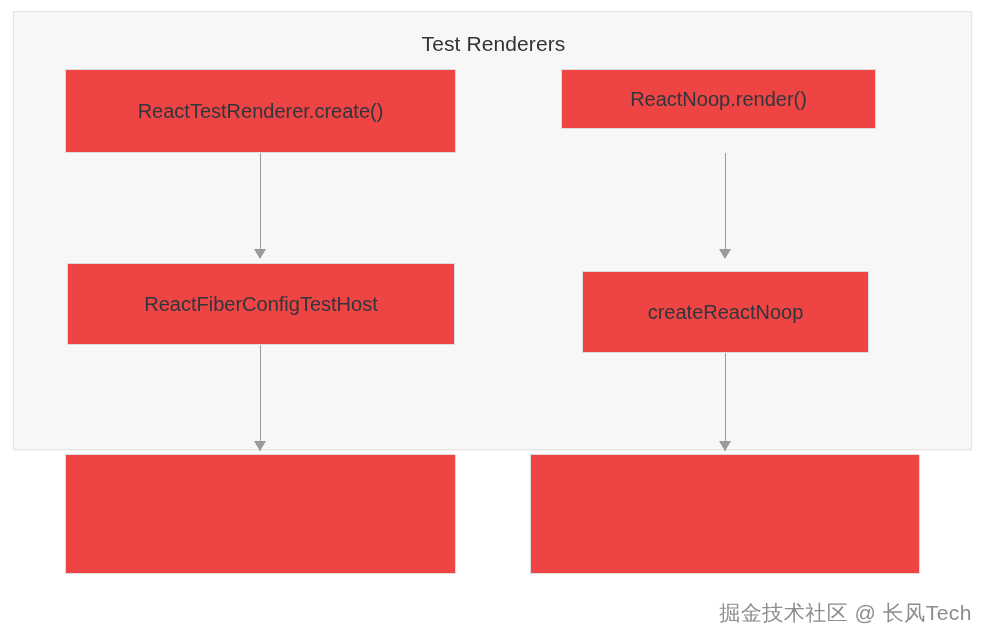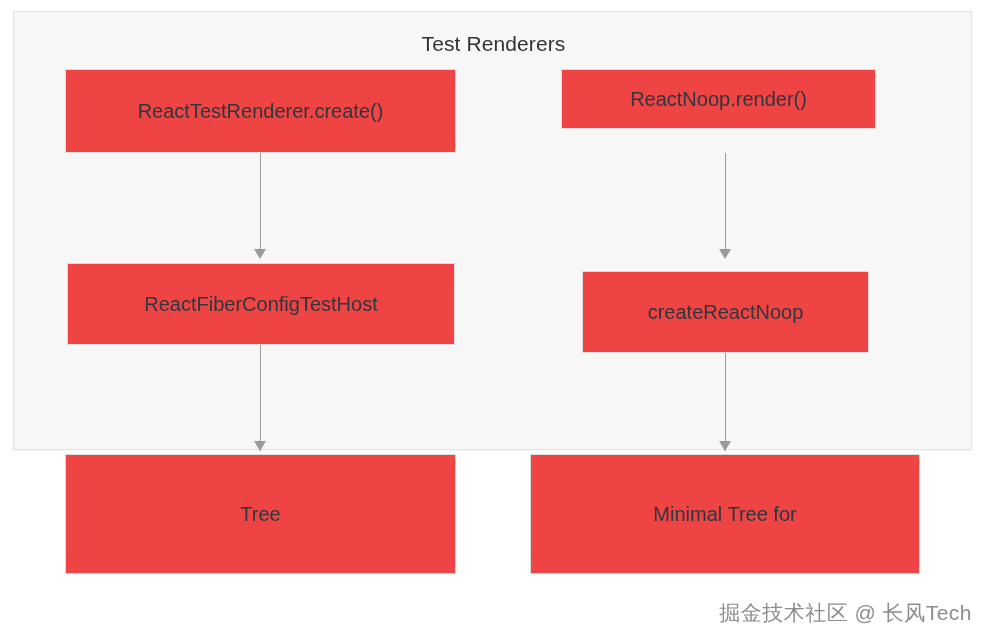--- a/index.html
+++ b/index.html
@@ -130,33 +130,31 @@
   <div class="node n-l1">
     <span>ReactTestRenderer.create()</span>
   </div>
 
   <div class="node n-l2">
     <span>ReactFiberConfigTestHost</span>
   </div>
 
   <div class="node n-l3">
     <div>
-      <span>Tree</span>
     </div>
   </div>
 
   <div class="node n-r1">
     <span>ReactNoop.render()</span>
   </div>
 
   <div class="node n-r2">
     <span>createReactNoop</span>
   </div>
 
   <div class="node n-r3">
     <div>
-      <span>Minimal Tree for</span>
     </div>
   </div>
 
   <div class="watermark">掘金技术社区 @ 长风Tech</div>
 
 </div>
 
 </body></html>

